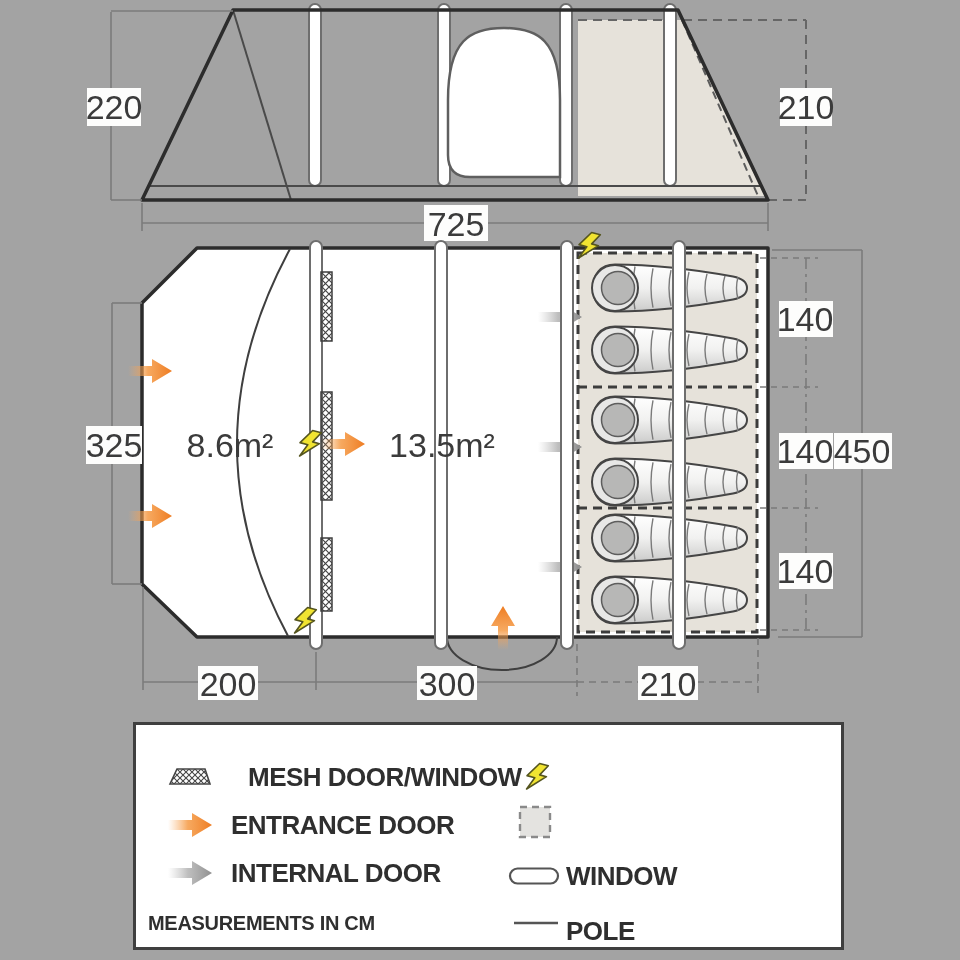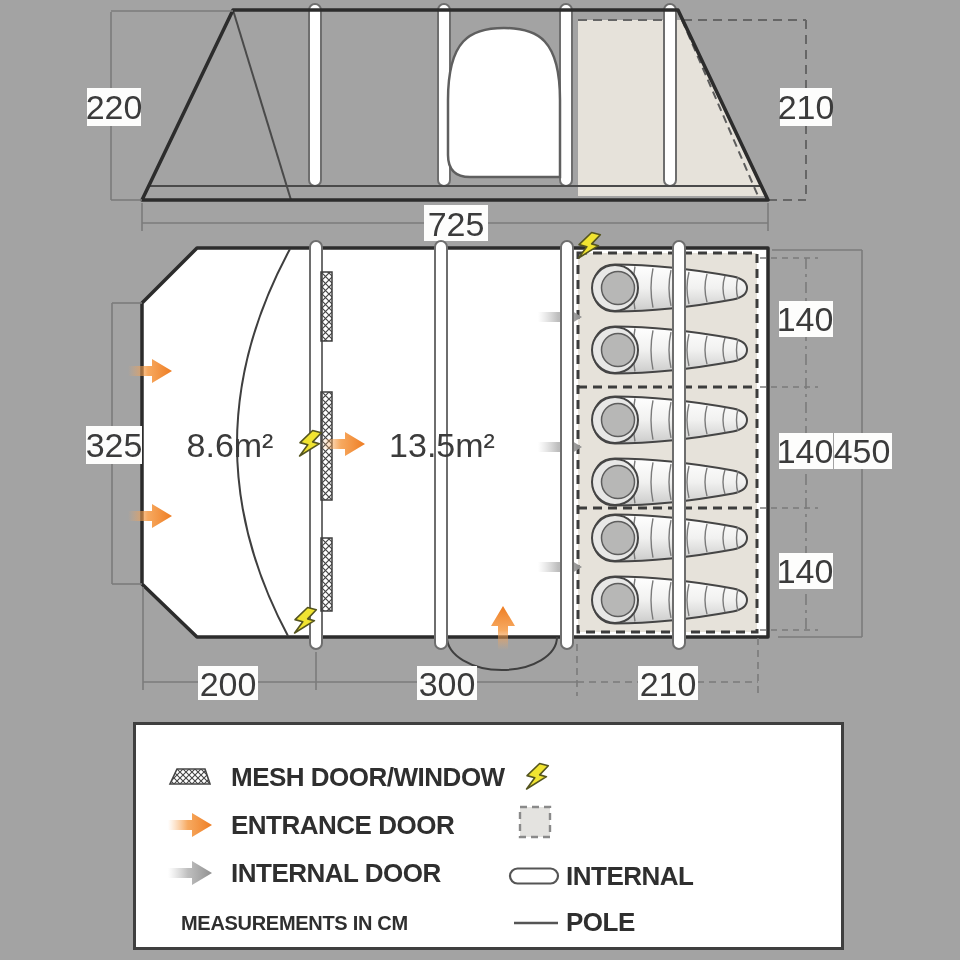--- a/index.html
+++ b/index.html
@@ -216,35 +216,35 @@
     </defs>
     <path d="M9,3 L37,3 L42,18 L2,18 Z" fill="url(#meshP2)" stroke="#454545" stroke-width="1.6"></path>
   </svg>
   <svg class="lg-icon" style="left:54px;top:100px;" width="48" height="28" viewBox="-24 -14 48 28">
     <path d="M-22,-5 L2,-5 L2,-12 L22,0 L2,12 L2,5 L-22,5 Z" fill="url(#orangeG)"></path>
   </svg>
   <svg class="lg-icon" style="left:54px;top:148px;" width="48" height="28" viewBox="-24 -14 48 28">
     <path d="M-22,-5 L2,-5 L2,-12 L22,0 L2,12 L2,5 L-22,5 Z" fill="url(#greyG)"></path>
   </svg>
 
-  <div class="lg-label" style="left:95px;top:52px;text-align:center;">MESH DOOR/WINDOW</div>
+  <div class="lg-label" style="left:112px;top:52px;text-align:center;">MESH DOOR/WINDOW</div>
   <div class="lg-label" style="left:95px;top:100px;">ENTRANCE DOOR</div>
   <div class="lg-label" style="left:95px;top:148px;">INTERNAL DOOR</div>
-  <div class="lg-note" style="left:45px;top:198px;">MEASUREMENTS IN CM</div>
+  <div class="lg-note" style="left:12px;top:198px;">MEASUREMENTS IN CM</div>
 
   <svg class="lg-icon" style="left:400px;top:52px;" width="34" height="38" viewBox="-17 -19 34 38">
     <path d="M0,-14 L9,-14 L3,-3 L10,-3 L-6,14 L-1,1 L-9,1 Z" transform="rotate(15)" fill="#f1e431" stroke="#55551f" stroke-width="1.6" stroke-linejoin="round"></path>
   </svg>
   <svg class="lg-icon" style="left:399px;top:97px;" width="36" height="36" viewBox="0 0 36 36">
     <rect x="3" y="3" width="30" height="30" fill="#e4e3e0" stroke="#8a8a8a" stroke-width="2.4" stroke-dasharray="7 5"></rect>
   </svg>
   <svg class="lg-icon" style="left:398px;top:151px;" width="52" height="20" viewBox="0 0 52 20">
     <rect x="2" y="2.5" width="48" height="15" rx="7.5" fill="#fff" stroke="#555" stroke-width="2.2"></rect>
   </svg>
   <svg class="lg-icon" style="left:400px;top:198px;" width="48" height="8" viewBox="0 0 48 8">
     <line x1="2" y1="4" x2="46" y2="4" stroke="#555" stroke-width="2.6"></line>
   </svg>
 
-  <div class="lg-label" style="left:430px;top:151px;">INTERNAL</div>
-  <div class="lg-label" style="left:430px;top:197px;">POLE</div>
+  <div class="lg-label" style="left:430px;top:151px;">WINDOW</div>
+  <div class="lg-label" style="left:430px;top:206px;">POLE</div>
 </div>
 
 </div>
 
 </body></html>

